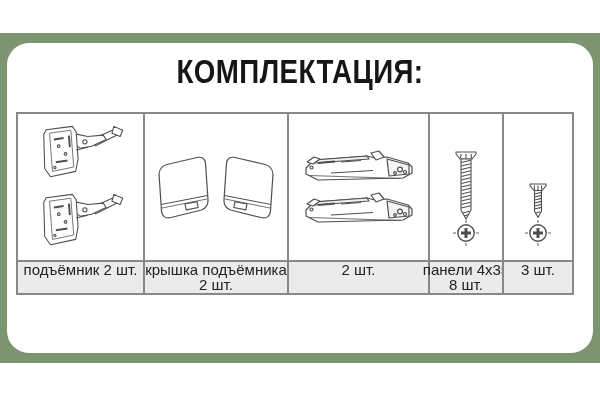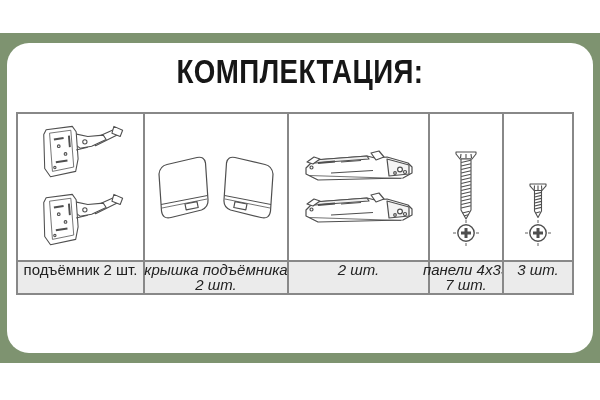--- a/index.html
+++ b/index.html
@@ -19,21 +19,21 @@
     text-align:center;font-size:33px;font-weight:bold;color:#161616;
     letter-spacing:.5px;transform:scaleX(.84);transform-origin:center;
     white-space:nowrap;
   }
   .table{
     position:absolute;left:9px;top:69px;
     display:grid;grid-template-columns:125px 144px 141px 74px 70px;
     border:2px solid #888888;background:#ffffff;
   }
   .col{display:flex;flex-direction:column;}
-  .col + .col{border-left:2px solid #888888;font-style:italic;}
+  .col + .col{border-left:2px solid #888888;}
   .img-cell{
     height:146px;display:flex;align-items:center;justify-content:center;
     overflow:hidden;background:#ffffff;
   }
   .img-cell.stack{flex-direction:column;gap:8px;}
   .img-cell.row{flex-direction:row;gap:4px;}
   .label-cell{
     height:31px;border-top:2px solid #888888;background:#ebebeb;
     display:flex;flex-direction:column;align-items:center;justify-content:flex-start;
     font-size:15px;line-height:15px;color:#222222;white-space:nowrap;
@@ -192,21 +192,21 @@
               <line x1="17" y1="119" x2="27" y2="119" stroke-width="3"></line>
               <line x1="22" y1="106" x2="22" y2="109" stroke-width="0.9"></line>
               <line x1="22" y1="129" x2="22" y2="132" stroke-width="0.9"></line>
               <line x1="9" y1="119" x2="12" y2="119" stroke-width="0.9"></line>
               <line x1="32" y1="119" x2="35" y2="119" stroke-width="0.9"></line>
             </g>
           </svg>
         </div>
         <div class="label-cell">
           <div>панели 4x35</div>
-          <div>7 шт.</div>
+          <div>8 шт.</div>
         </div>
       </div>
 
       <div class="col">
         <div class="img-cell">
           <svg viewBox="0 0 44 146" width="44" height="146">
             <g fill="#ffffff" stroke="#4f4f4f" stroke-width="1.1" stroke-linejoin="round">
               <path d="M14,70 L30,70 L30,71.8 L26,76.5 L18,76.5 L14,71.8 Z"></path>
               <line x1="18.5" y1="71.5" x2="18.2" y2="76"></line>
               <line x1="22" y1="71.5" x2="22" y2="76"></line>

